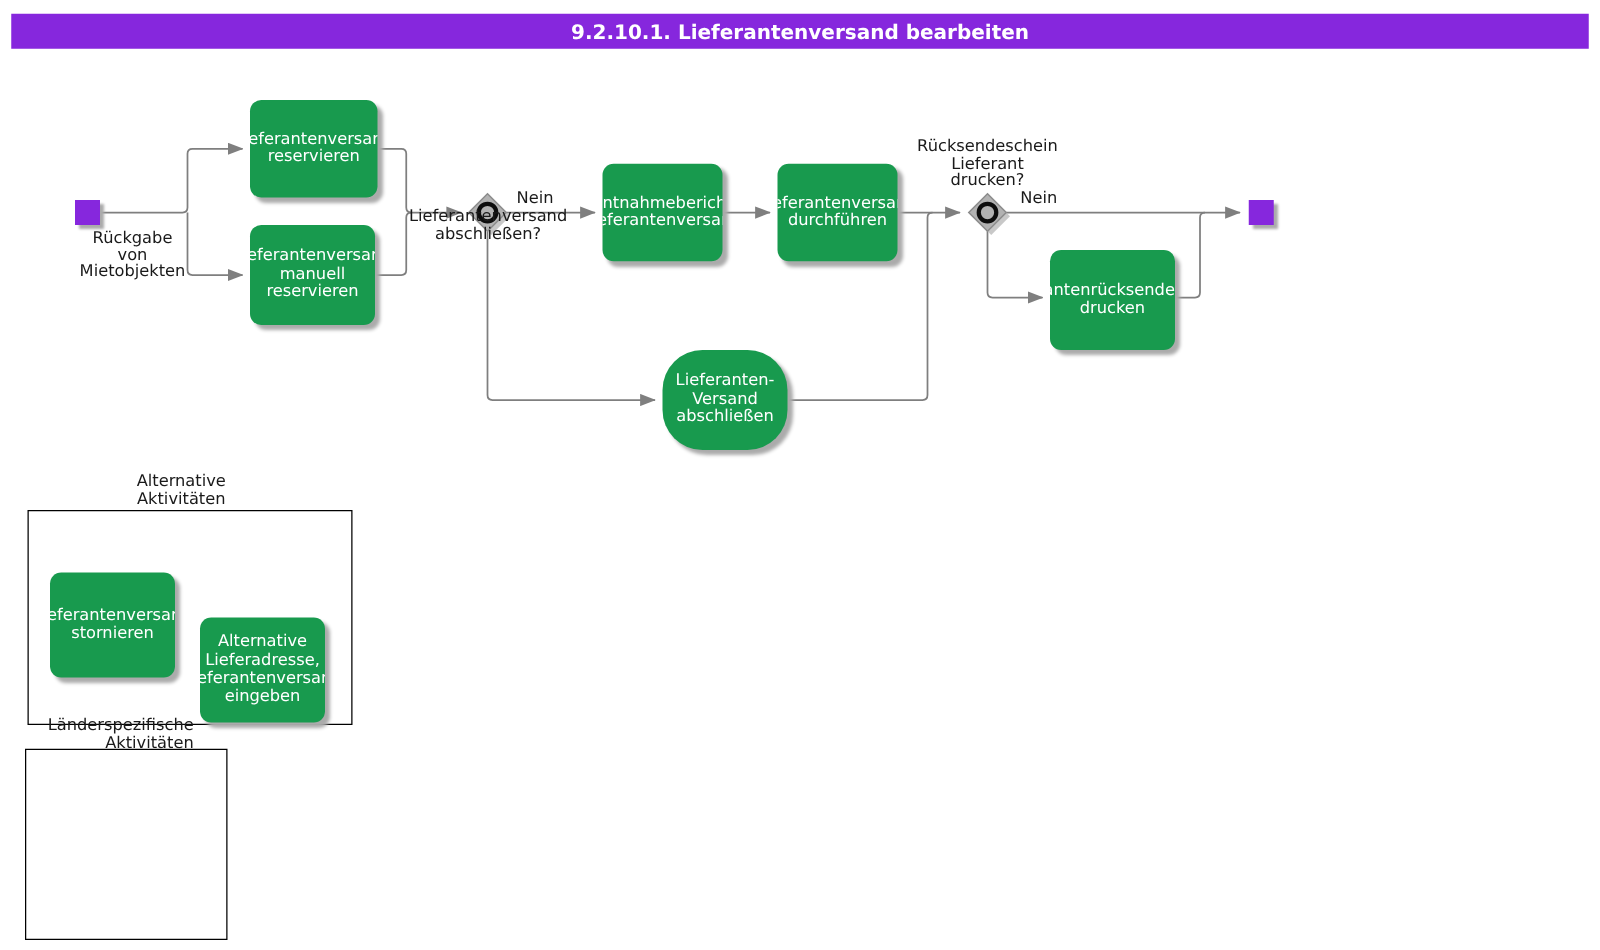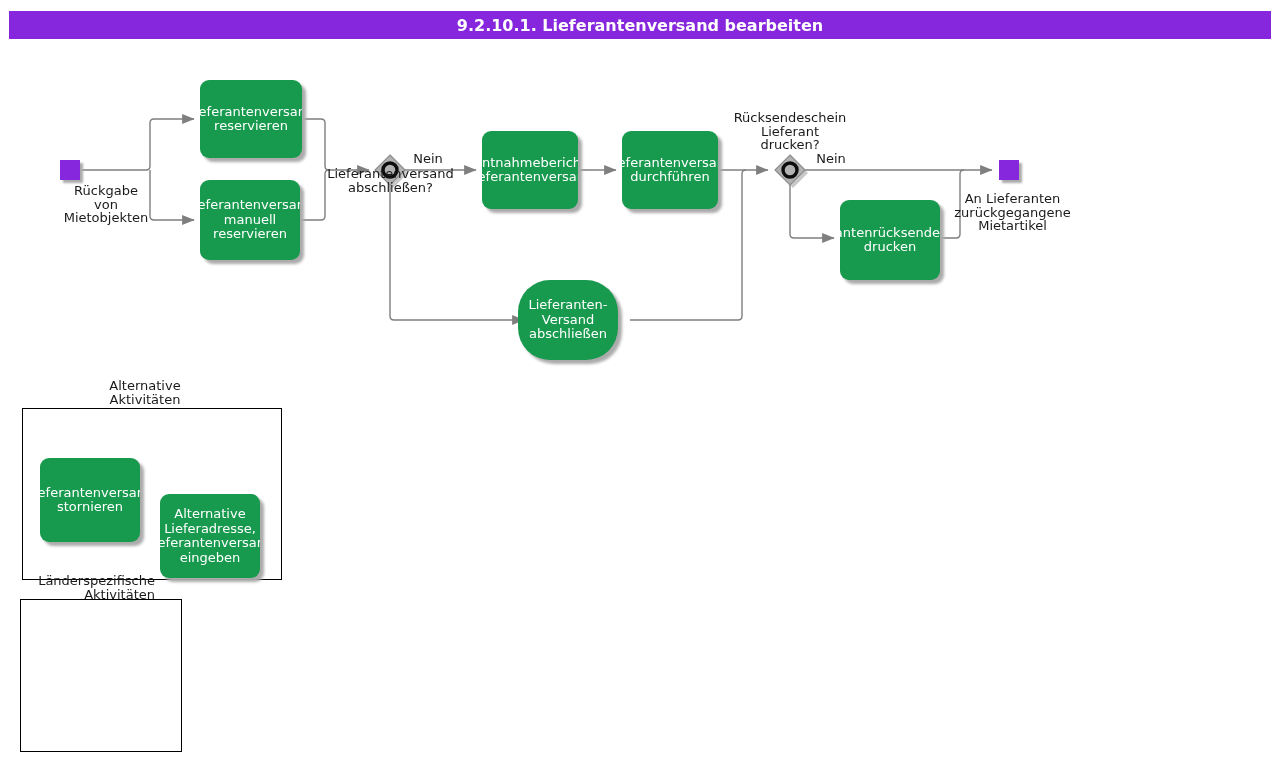--- a/index.html
+++ b/index.html
@@ -84,34 +84,31 @@
       <circle class="gw-circle" cx="790" cy="170" r="7"></circle>
     </g>
   </svg>
 
   <div class="evt" style="left:60px;top:160px;"></div>
   <div class="lbl" style="left:4px;top:184px;width:140px;margin-left:32px;">Rückgabe
 von
 Mietobjekten</div>
 
   <div class="evt" style="left:999px;top:160px;"></div>
-  <div class="lbl" style="left:940px;top:192px;width:145px;">An Lieferanten
-zurückgegangene
-Mietartikel</div>
 
   <div class="act" style="left:200px;top:80px;width:102px;height:78px;">Lieferantenversand
 reservieren</div>
   <div class="act" style="left:200px;top:180px;width:100px;height:80px;">Lieferantenversand
 manuell
 reservieren</div>
   <div class="act" style="left:482px;top:131px;width:96px;height:78px;">Entnahmebericht
 Lieferantenversand</div>
   <div class="act" style="left:622px;top:131px;width:96px;height:78px;">Lieferantenversand
 durchführen</div>
-  <div class="act" style="left:518px;top:280px;width:100px;height:80px;border-radius:32px;">Lieferanten-
+  <div class="act" style="left:530px;top:280px;width:100px;height:80px;border-radius:32px;">Lieferanten-
 Versand
 abschließen</div>
   <div class="act" style="left:840px;top:200px;width:100px;height:80px;">Lieferantenrücksendeschein
 drucken</div>
 
   <div class="lbl" style="left:318px;top:119px;width:145px;margin-top:48px;">Lieferantenversand
 abschließen?</div>
   <div class="lbl" style="left:410px;top:152px;width:36px;">Nein</div>
 
   <div class="lbl" style="left:720px;top:111px;width:140px;">Rücksendeschein

